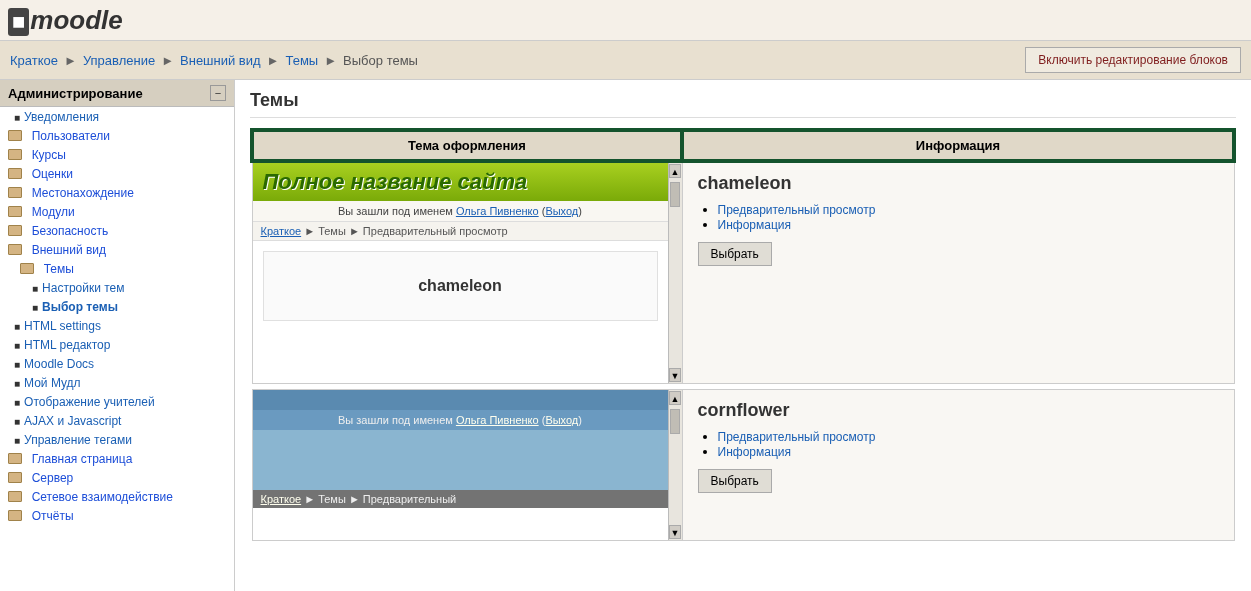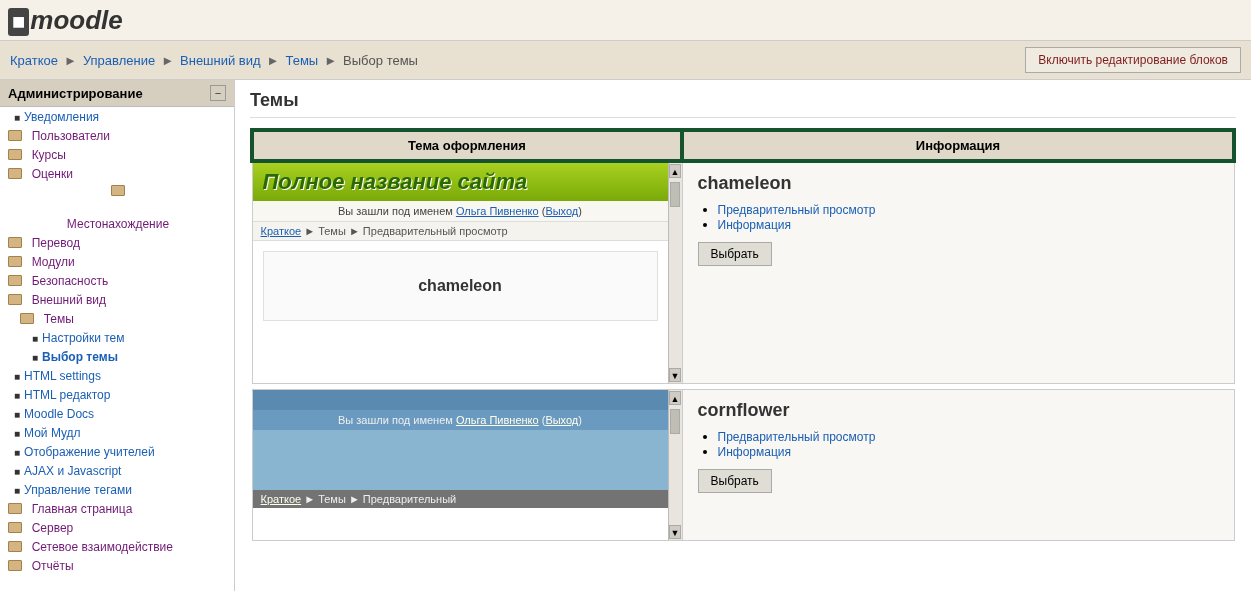--- a/index.html
+++ b/index.html
@@ -21,21 +21,21 @@
     #main-layout { display: flex; height: calc(100vh - 70px); }
 
     
     #sidebar { width: 235px; min-width: 235px; border-right: 1px solid #ccc; background: #fff; overflow-y: auto; padding-bottom: 10px; }
     #sidebar-header { background: #d6cfc0; padding: 5px 8px; display: flex; align-items: center; justify-content: space-between; border-bottom: 1px solid #bbb; }
     #sidebar-header span { font-weight: bold; font-size: 13px; }
     #sidebar-collapse { background: none; border: 1px solid #999; width: 16px; height: 16px; cursor: pointer; display: flex; align-items: center; justify-content: center; font-size: 11px; color: #333; }
     .sidebar-item { padding: 2px 6px 2px 16px; cursor: pointer; }
     .sidebar-item a { color: #1a5fb4; text-decoration: none; font-size: 12px; }
     .sidebar-folder { display: flex; align-items: center; gap: 3px; padding: 2px 6px 2px 8px; }
-    .sidebar-folder a { color: #701a75; text-decoration: none; font-size: 12px; }
+    .sidebar-folder a { color: #1d4ed8; text-decoration: none; font-size: 12px; }
     .folder-icon { width: 14px; height: 11px; background: #d4b483; border: 1px solid #a0824a; display: inline-block; vertical-align: middle; border-radius: 1px; }
     .folder-open { width: 14px; height: 11px; background: #d4b483; border: 1px solid #a0824a; display: inline-block; vertical-align: middle; border-radius: 1px; }
     .bullet { color: #333; margin-right: 4px; font-size: 10px; }
 
     
     #content { flex: 1; overflow-y: auto; padding: 10px 15px; background: #fff; }
     #page-title { font-size: 18px; font-weight: bold; color: #333; margin-bottom: 10px; padding-bottom: 6px; border-bottom: 1px solid #ddd; }
 
     
     #themes-table { width: 100%; border-collapse: collapse; }
@@ -93,25 +93,22 @@
     </div>
     <div class="sidebar-folder" style="padding-left:8px;">
       <span class="folder-icon"></span>&nbsp;<a href="#">Пользователи</a>
     </div>
     <div class="sidebar-folder" style="padding-left:8px;">
       <span class="folder-icon"></span>&nbsp;<a href="#">Курсы</a>
     </div>
     <div class="sidebar-folder" style="padding-left:8px;">
       <span class="folder-icon"></span>&nbsp;<a href="#">Оценки</a>
     </div>
-    <div class="sidebar-folder" style="padding-left:8px;flex-direction:column;">
+    <div class="sidebar-folder" style="padding-left:8px;">
       <span class="folder-icon"></span>&nbsp;<a href="#">Местонахождение</a>
-    </div>
-    <div class="sidebar-folder" style="padding-left:8px;">
-      <span class="folder-icon"></span>&nbsp;<a href="#">Перевод</a>
     </div>
     <div class="sidebar-folder" style="padding-left:8px;">
       <span class="folder-icon"></span>&nbsp;<a href="#">Модули</a>
     </div>
     <div class="sidebar-folder" style="padding-left:8px;">
       <span class="folder-icon"></span>&nbsp;<a href="#">Безопасность</a>
     </div>
     <div class="sidebar-folder" style="padding-left:8px;">
       <span class="folder-open"></span>&nbsp;<a href="#">Внешний вид</a>
     </div>

